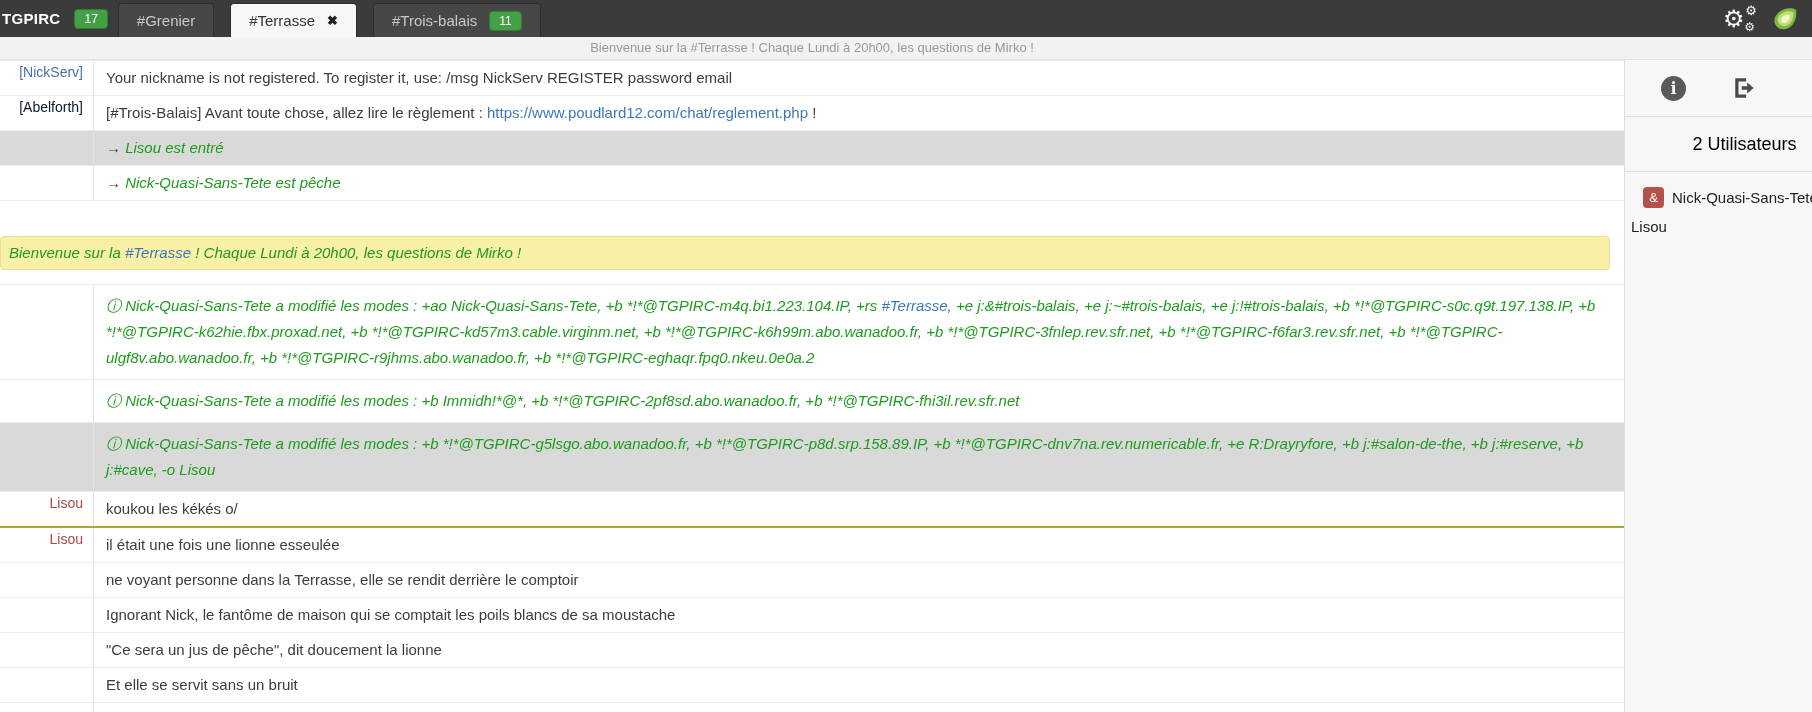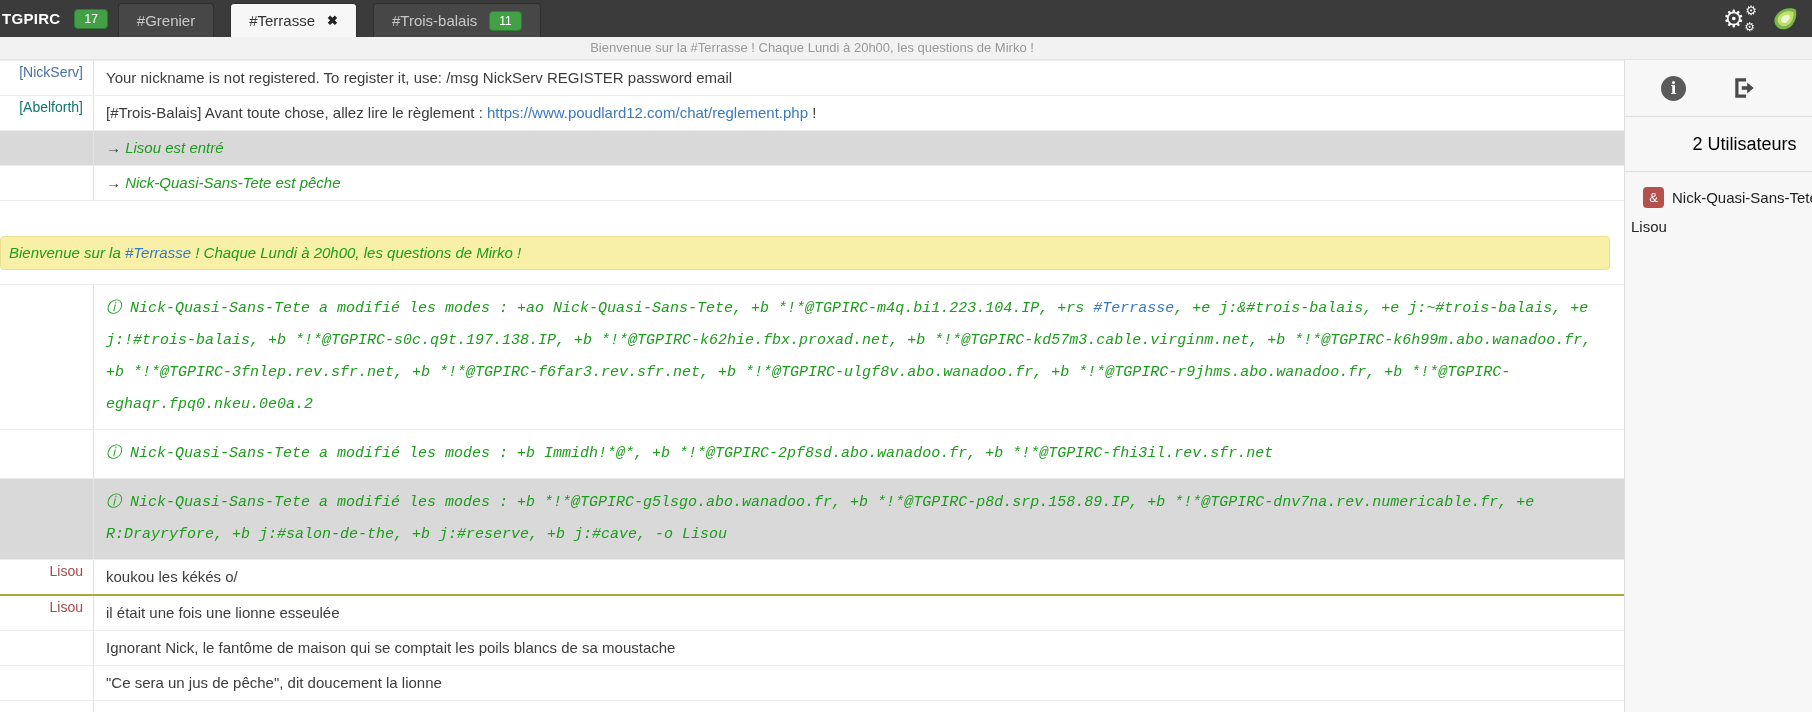--- a/index.html
+++ b/index.html
@@ -35,21 +35,21 @@
   
   .main { display:flex; flex:1; overflow:hidden; }
   .messages { width:1624px; flex:0 0 1624px; background:#fff; overflow:hidden; }
 
   .row { display:flex; border-top:1px solid #ececec; }
   .row .nick { flex:0 0 94px; width:94px; text-align:right; padding:1px 10px 7px 0;
                border-right:1px solid #e2e2e2; font-size:14px; line-height:20px; cursor:pointer; }
   .row .text { flex:1; padding:7px 14px 7px 12px; font-size:15px; line-height:20px; color:#3c3c3c; }
   .row.shaded { background:#d9d9d9; }
   .row.join .text, .row.mode .text { color:#1d9c1d; font-style:italic; }
-  .row.mode .text { line-height:32px; padding:8px 14px 8px 12px;font-family:Liberation Mono, monospace; }
+  .row.mode .text { line-height:26px; padding:8px 14px 8px 12px; }
   .row.gap { height:36px; }
   .row.marker { border-top:2px solid #a8a83c; }
   .link { color:#3b79bb; cursor:pointer; }
 
   .banner { margin:0 14px 14px 0; background:#f7f0a6; border:1px solid #e9df8e;
             border-radius:4px; padding:6px 8px; }
   .banner .text { font-size:15px; color:#1d9c1d; font-style:italic; line-height:20px; }
 
   
   .sidebar { flex:0 0 240px; width:240px; background:#f7f7f7; border-left:1px solid #ddd; }
@@ -115,21 +115,21 @@
   <div class="main">
 
     <div class="messages">
 
       <div class="row msg">
         <div class="nick" style="color: rgb(74, 111, 168);">[NickServ]</div>
         <div class="text"><span>Your nickname is not registered. To register it, use: /msg NickServ REGISTER password email</span></div>
       </div>
 
       <div class="row msg">
-        <div class="nick" style="color: #0f766e;">[Abelforth]</div>
+        <div class="nick" style="color: #0f172a;">[Abelforth]</div>
         <div class="text"><span>[#Trois-Balais] Avant toute chose, allez lire le règlement : </span><span class="link">https://www.poudlard12.com/chat/reglement.php</span><span> !</span></div>
       </div>
 
       <div class="row join shaded">
         <div class="nick"></div>
         <div class="text"><span style="color: rgb(58, 58, 58);">→ </span><span>Lisou est entré</span></div>
       </div>
 
       <div class="row join">
         <div class="nick"></div>
@@ -160,20 +160,24 @@
       <div class="row msg">
         <div class="nick" style="color: rgb(165, 72, 72);">Lisou</div>
         <div class="text"><span>koukou les kékés o/</span></div>
       </div>
 
       <div class="row msg marker">
         <div class="nick" style="color: rgb(165, 72, 72);">Lisou</div>
         <div class="text"><span>il était une fois une lionne esseulée</span></div>
       </div>
 
+      <div class="row msg">
+        <div class="nick"></div>
+        <div class="text"><span>ne voyant personne dans la Terrasse, elle se rendit derrière le comptoir</span></div>
+      </div>
 
       <div class="row msg">
         <div class="nick"></div>
         <div class="text"><span>Ignorant Nick, le fantôme de maison qui se comptait les poils blancs de sa moustache</span></div>
       </div>
 
       <div class="row msg">
         <div class="nick"></div>
         <div class="text"><span>"Ce sera un jus de pêche", dit doucement la lionne</span></div>
       </div>

